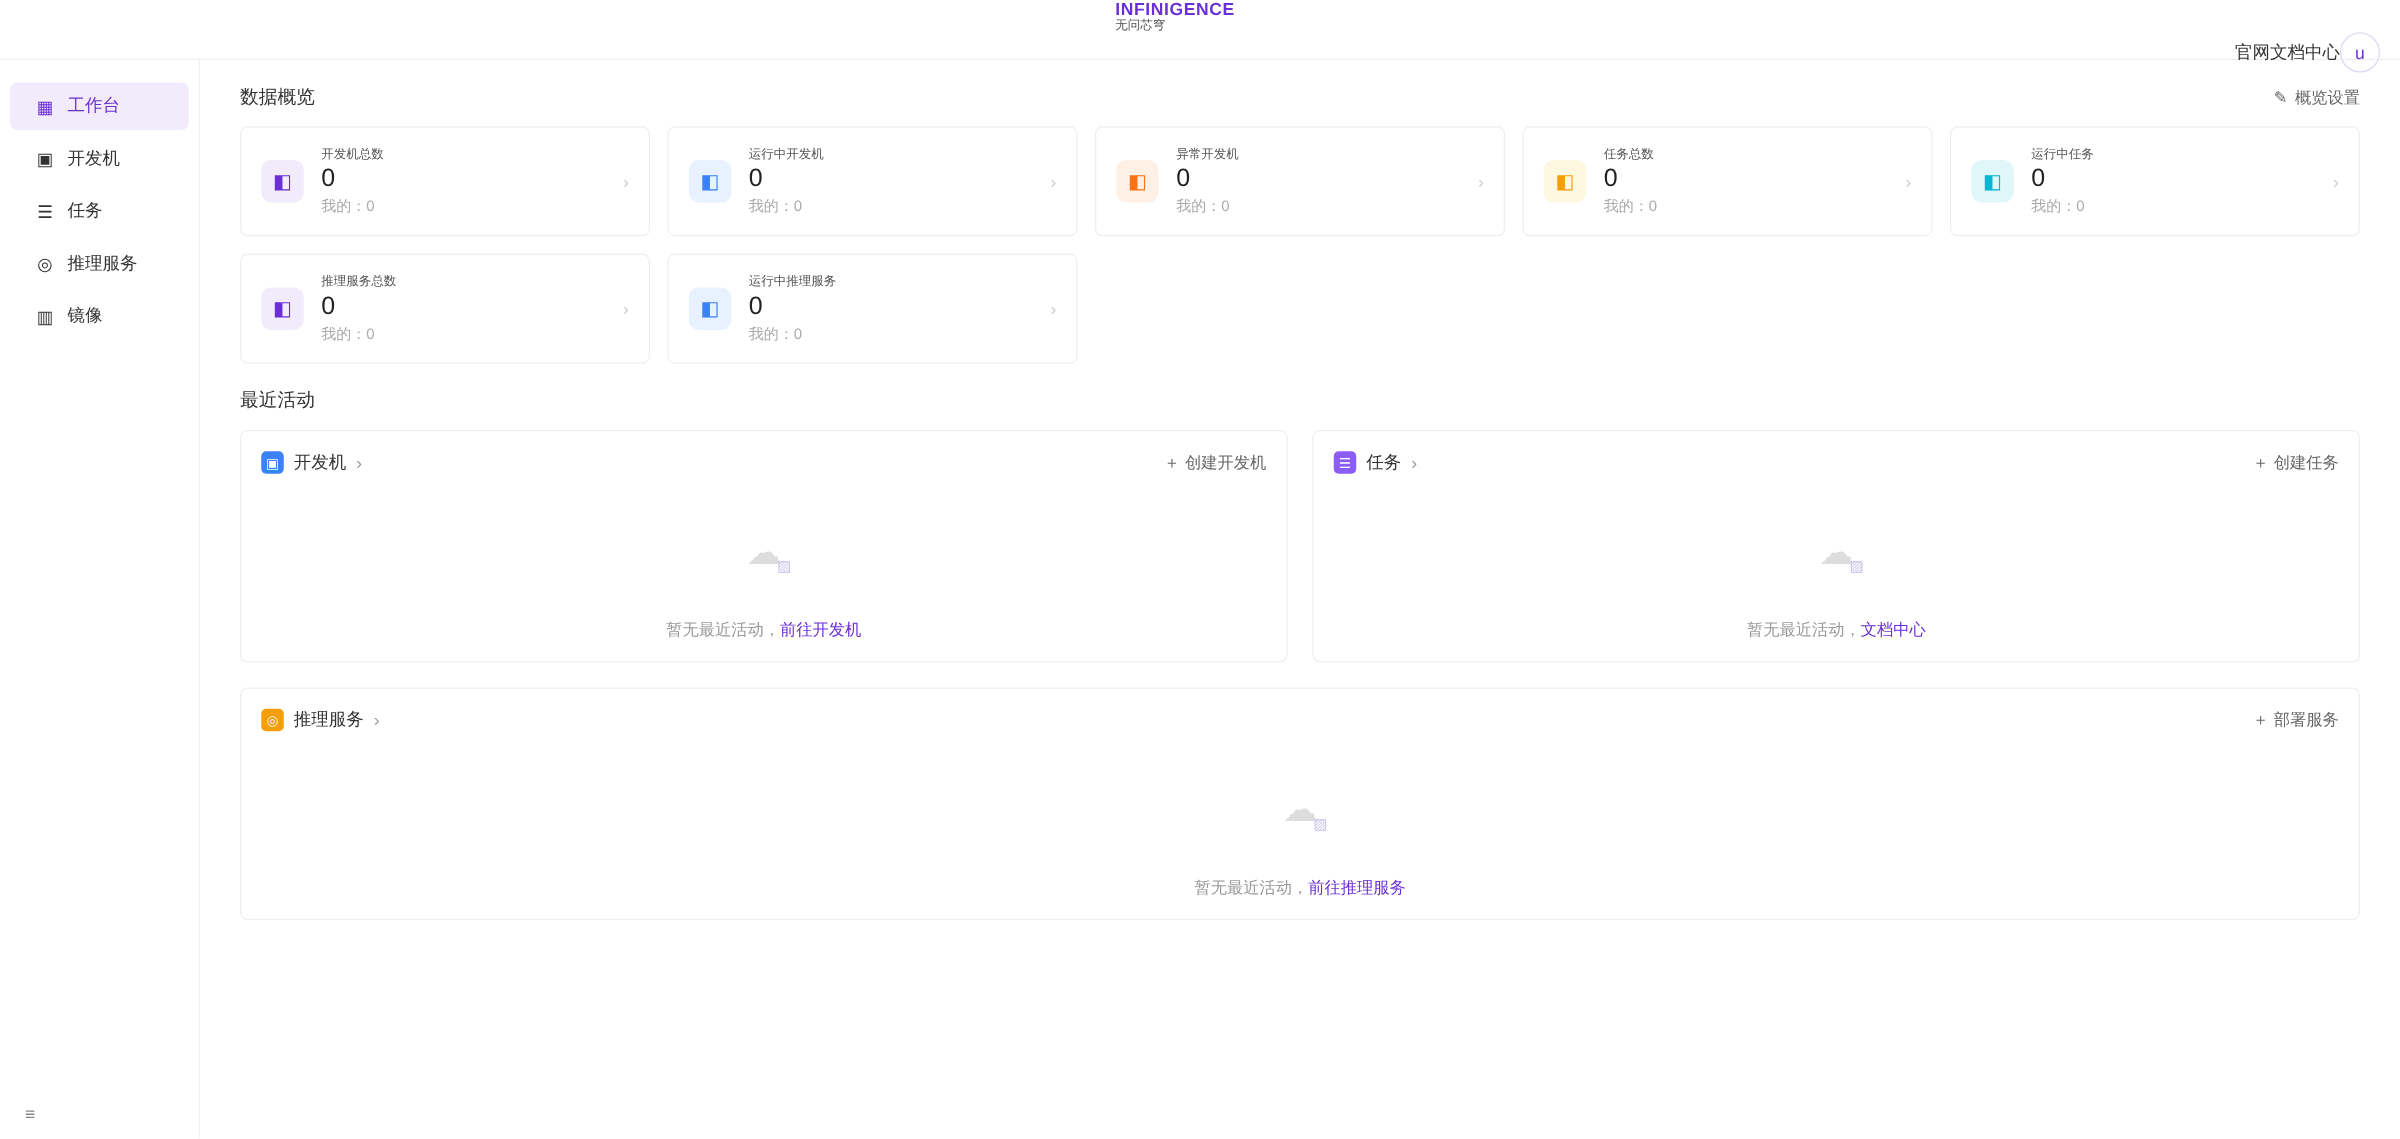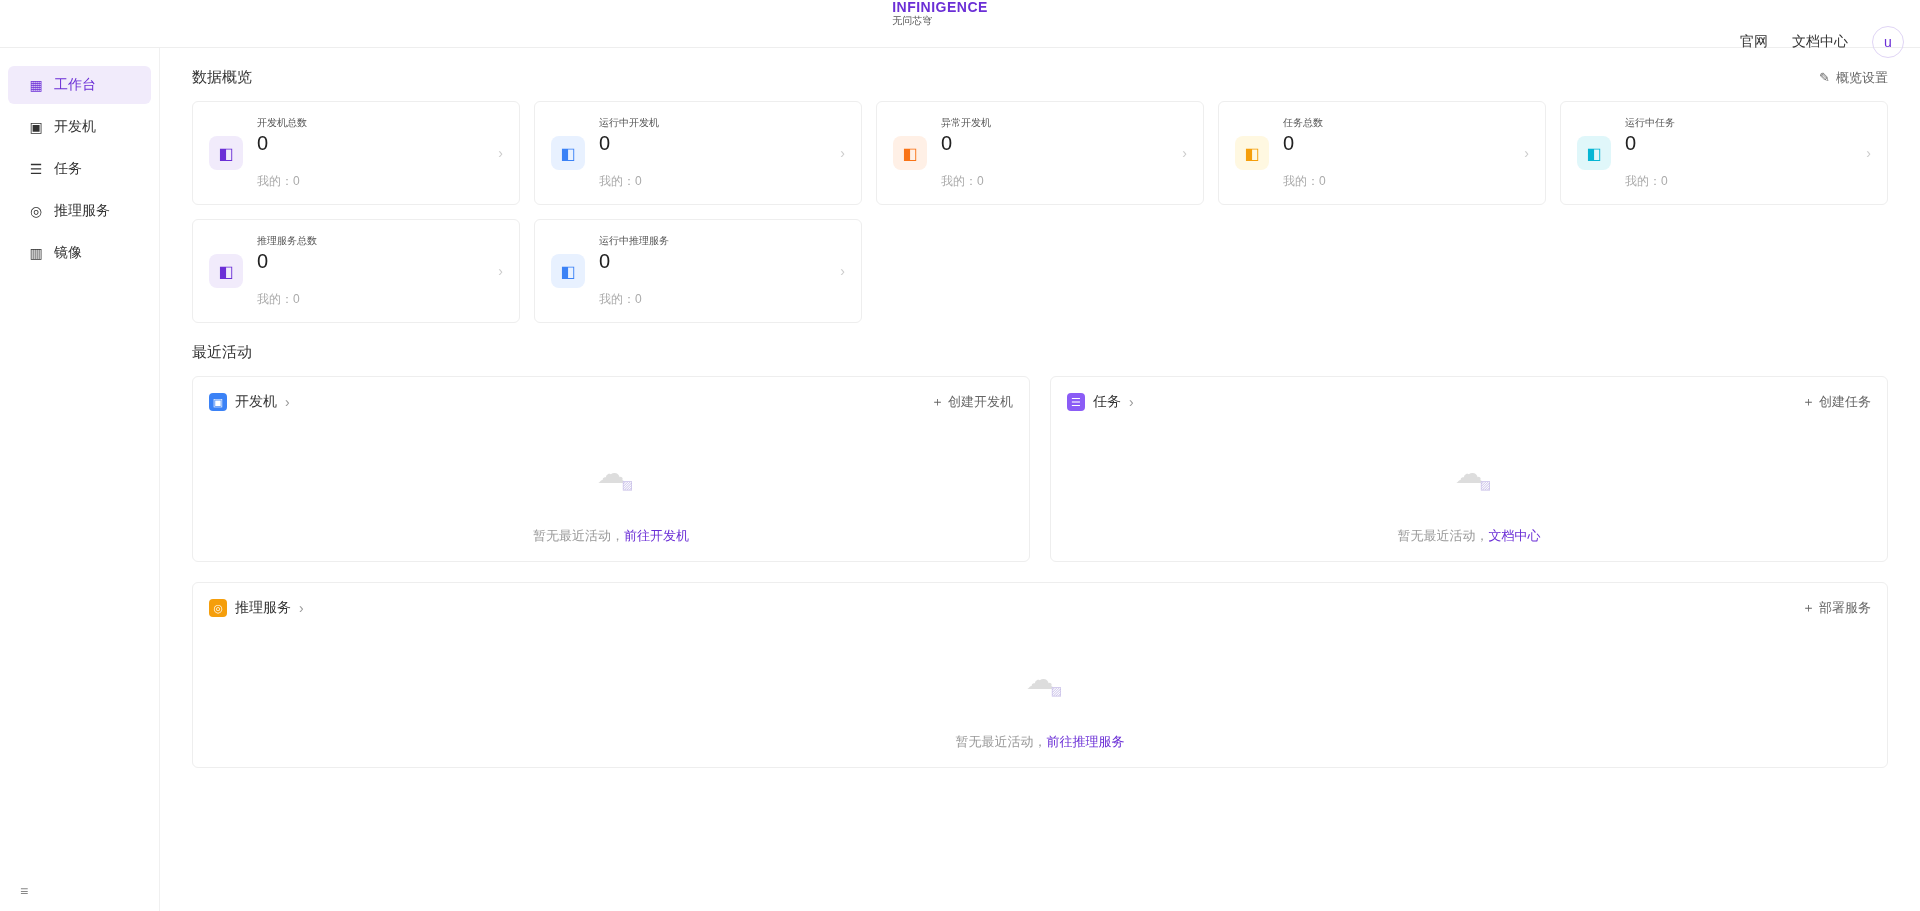--- a/index.html
+++ b/index.html
@@ -5,21 +5,21 @@
 * { margin: 0; padding: 0; box-sizing: border-box; }
 body { font-family: -apple-system, BlinkMacSystemFont, "PingFang SC", "Microsoft YaHei", sans-serif; background: #fff; color: #333; font-size: 14px; }
 
 .header { height: 48px; border-bottom: 1px solid #eee; display: flex; align-items: center; padding: 0 16px; position: relative; flex-direction: column; }
 .logo { display: flex; flex-direction: column; margin-right: 40px; line-height: 1; }
 .logo-top { font-weight: 900; font-size: 14px; letter-spacing: 0.5px; color: #6B2FD6; }
 .logo-bottom { font-size: 10px; color: #555; margin-top: 2px; }
 .top-tabs { display: flex; gap: 24px; height: 100%; align-items: center; }
 .top-tab { font-size: 14px; color: #333; height: 100%; display: flex; align-items: center; position: relative; cursor: pointer; }
 .top-tab.active::after { content: ""; position: absolute; bottom: 0; left: 50%; transform: translateX(-50%); width: 24px; height: 2px; background: #6B2FD6; }
-.header-right { margin-left: auto; display: flex; align-items: center; gap: 24px; }
+.header-right { margin-left: auto; display: flex; align-items: center; }
 .header-link { font-size: 14px; color: #333; cursor: pointer; }
 .avatar { width: 32px; height: 32px; border-radius: 50%; border: 1px solid #e0d5f5; display: flex; align-items: center; justify-content: center; color: #6B2FD6; font-size: 14px; cursor: pointer; }
 
 .layout { display: flex; height: calc(100vh - 48px); }
 .sidebar { width: 160px; border-right: 1px solid #f0f0f0; padding-top: 16px; display: flex; flex-direction: column; }
 .sidebar-item { display: flex; align-items: center; gap: 10px; padding: 10px 20px; font-size: 14px; color: #333; cursor: pointer; margin: 2px 8px; border-radius: 6px; }
 .sidebar-item.active { background: #f1ebfb; color: #6B2FD6; }
 .sidebar-item .icn { width: 16px; height: 16px; display: inline-flex; align-items: center; justify-content: center; font-size: 14px; }
 .sidebar-toggle { margin-top: auto; padding: 12px 20px; color: #888; cursor: pointer; }
 
@@ -38,21 +38,21 @@
 .stat-card { border: 1px solid #eee; border-radius: 6px; padding: 14px 16px; display: flex; align-items: center; gap: 14px; cursor: pointer; }
 .card-ico { width: 34px; height: 34px; border-radius: 8px; display: flex; align-items: center; justify-content: center; font-size: 16px; }
 .ico-purple { background: #f1ebfb; color: #6B2FD6; }
 .ico-blue { background: #e8f1ff; color: #3b82f6; }
 .ico-orange { background: #fff0e6; color: #f97316; }
 .ico-yellow { background: #fff8e1; color: #f59e0b; }
 .ico-cyan { background: #e0f7fa; color: #06b6d4; }
 .card-body { flex: 1; }
 .card-label { font-size: 10px; color: #555; }
 .card-value { font-size: 20px; font-weight: 400; color: #222; margin-top: 2px; }
-.card-sub { font-size: 12px; color: #aaa; margin-top: 18px; }
+.card-sub { font-size: 12px; color: #aaa; margin-top: 2px; }
 .card-arrow { color: #ccc; font-size: 14px; }
 .row2 { margin-top: 14px; display: grid; grid-template-columns: repeat(5, 1fr); gap: 14px; }
 
 .activity-grid { display: grid; grid-template-columns: 1fr 1fr; gap: 20px; }
 .activity-card { border: 1px solid #eee; border-radius: 6px; padding: 16px; }
 .activity-card.full { grid-column: 1 / span 2; }
 .act-head { display: flex; align-items: center; margin-bottom: 12px; }
 .act-title { display: flex; align-items: center; gap: 8px; font-size: 14px; color: #333; cursor: pointer; }
 .act-ico { width: 18px; height: 18px; border-radius: 4px; display: inline-flex; align-items: center; justify-content: center; font-size: 11px; color: #fff; }
 .act-action { margin-left: auto; font-size: 13px; color: #666; cursor: pointer; display: flex; align-items: center; gap: 4px; }

